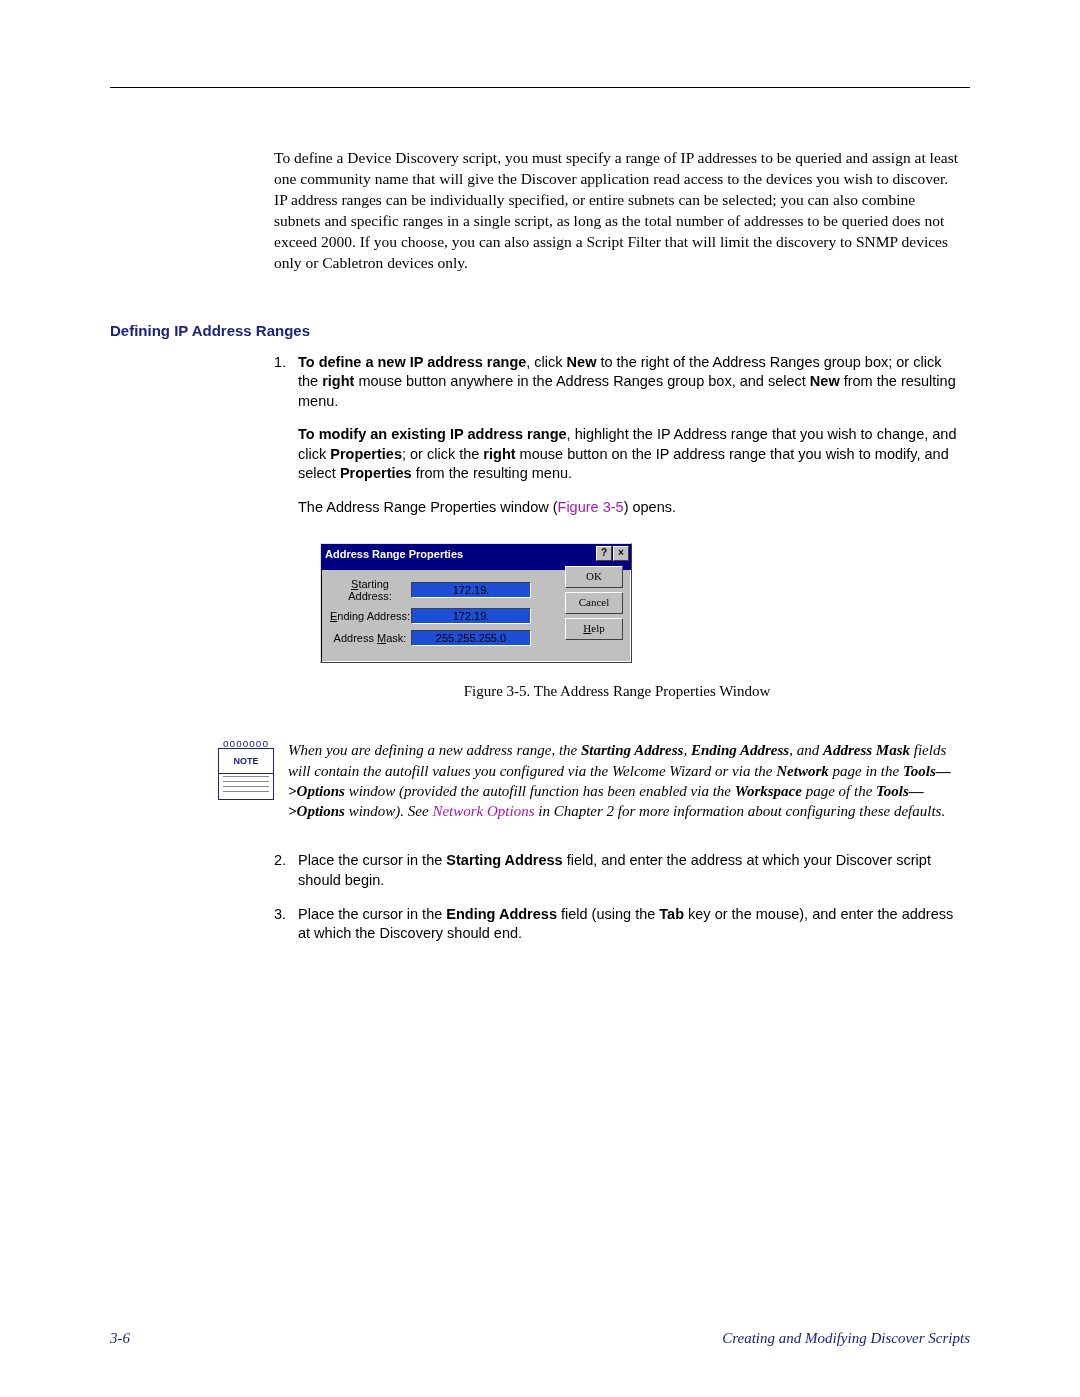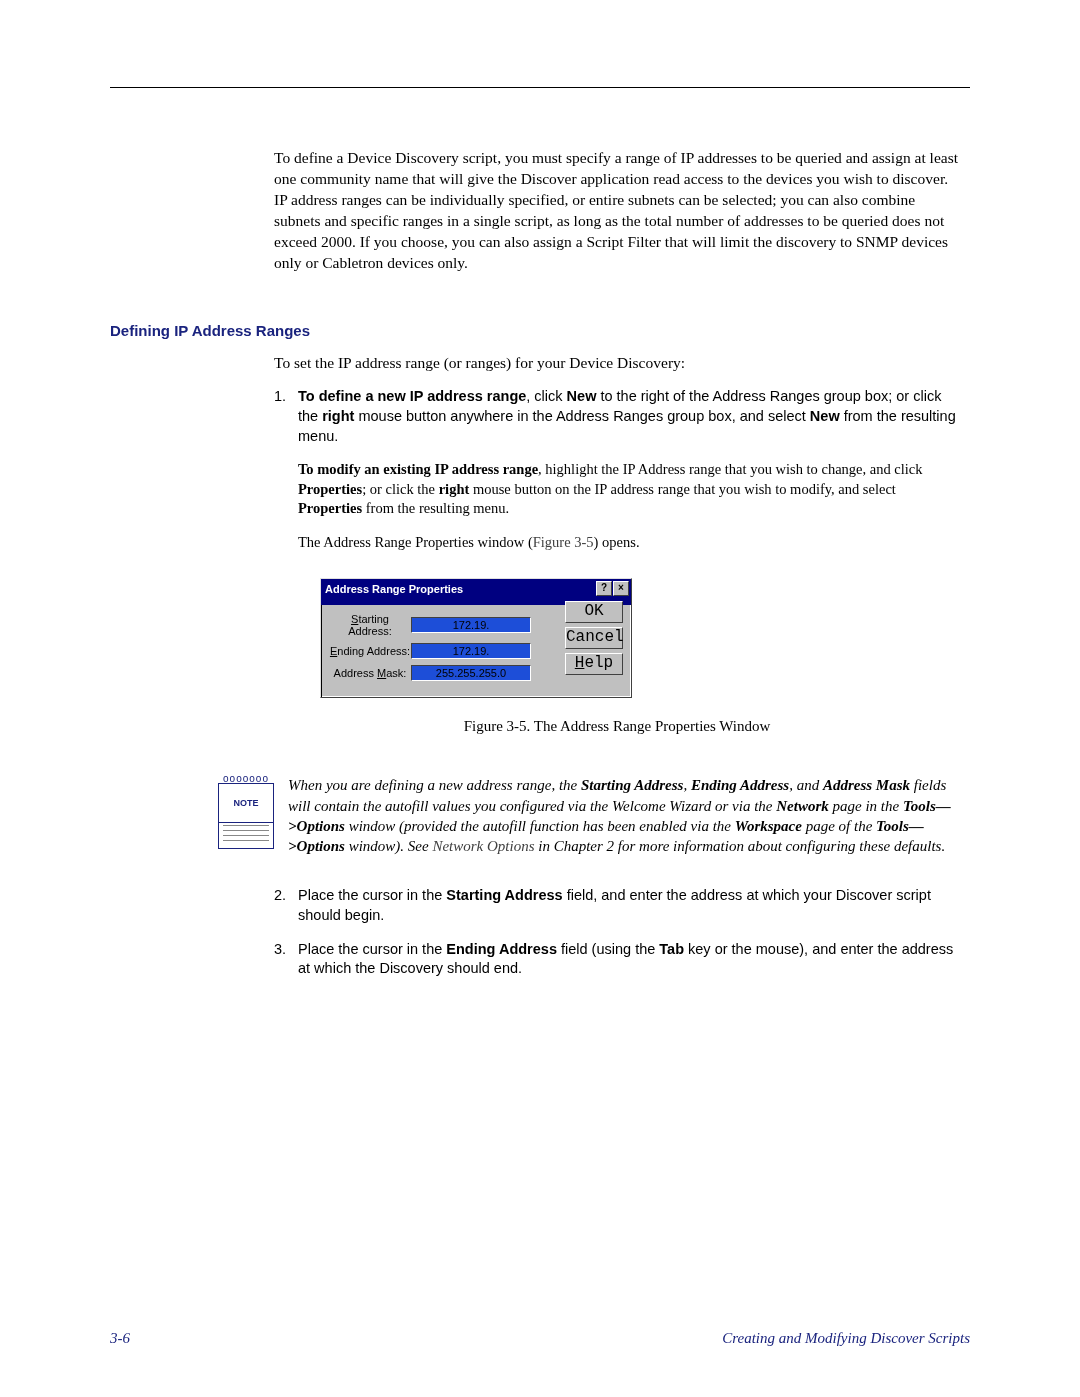--- a/index.html
+++ b/index.html
@@ -64,27 +64,27 @@
   .step .num {
     width: 24px;
     flex-shrink: 0;
   }
   .step .txt {
     flex: 1;
   }
   .substep {
     margin-left: 188px;
     margin-right: 10px;
-    font-family: Liberation Serif, serif;
+    font-family: Liberation Sans, sans-serif;
     font-size: 14.5px;
     line-height: 1.35;
     margin-bottom: 14px;
   }
   .link-green {
-    color: #404040;
+    color: #a21caf;
   }
   
   .dialog {
     width: 310px;
     margin-left: 210px;
     margin-top: 26px;
     margin-bottom: 20px;
     background: #c0c0c0;
     border-top: 1px solid #e0e0e0;
     border-left: 1px solid #e0e0e0;
@@ -163,24 +163,24 @@
     position: relative;
   }
   .dlg-btn {
     width: 56px;
     height: 20px;
     background: #c0c0c0;
     border-top: 1px solid #fff;
     border-left: 1px solid #fff;
     border-right: 1px solid #404040;
     border-bottom: 1px solid #404040;
-    font-size: 16px;
+    font-size: 11px;
     text-align: center;
     line-height: 18px;
-    font-family: Liberation Mono, monospace;
+    font-family: Liberation Serif, serif;
   }
   .caption {
     text-align: center;
     font-size: 15px;
     margin-left: 164px;
     margin-right: 10px;
     margin-bottom: 40px;
   }
   .note-block {
     display: flex;
@@ -202,21 +202,21 @@
     letter-spacing: 1px;
     line-height: 8px;
     margin-bottom: 0;
   }
   .note-label {
     border: 1px solid #1a237e;
     color: #1a237e;
     font-family: Arial, Helvetica, sans-serif;
     font-weight: bold;
     font-size: 9px;
-    padding: 14px 0;
+    padding: 7px 0;
     background: #fff;
     margin-bottom: 0;
   }
   .note-lines {
     border-left: 1px solid #1a237e;
     border-right: 1px solid #1a237e;
     border-bottom: 1px solid #1a237e;
     padding: 2px 4px 3px 4px;
     background: #fff;
   }
@@ -252,21 +252,20 @@
 <div class="page">
 
   <div class="header-area">
     <div class="rule"></div>
   </div>
 
   <div class="intro-para">To define a Device Discovery script, you must specify a range of IP addresses to be queried and assign at least one community name that will give the Discover application read access to the devices you wish to discover. IP address ranges can be individually specified, or entire subnets can be selected; you can also combine subnets and specific ranges in a single script, as long as the total number of addresses to be queried does not exceed 2000. If you choose, you can also assign a Script Filter that will limit the discovery to SNMP devices only or Cabletron devices only.</div>
 
   <div class="sec-head">Defining IP Address Ranges</div>
 
-  <div class="body-para">To set the IP address range (or ranges) for your Device Discovery:</div>
 
   <div class="step">
     <div class="num">1.</div>
     <div class="txt">
       <b>To define a new IP address range</b><span>, click </span><b>New</b><span> to the right of the Address Ranges group box; or click the </span><b>right</b><span> mouse button anywhere in the Address Ranges group box, and select </span><b>New</b><span> from the resulting menu.</span>
     </div>
   </div>
 
   <div class="substep">
     <b>To modify an existing IP address range</b><span>, highlight the IP Address range that you wish to change, and click </span><b>Properties</b><span>; or click the </span><b>right</b><span> mouse button on the IP address range that you wish to modify, and select </span><b>Properties</b><span> from the resulting menu.</span>

